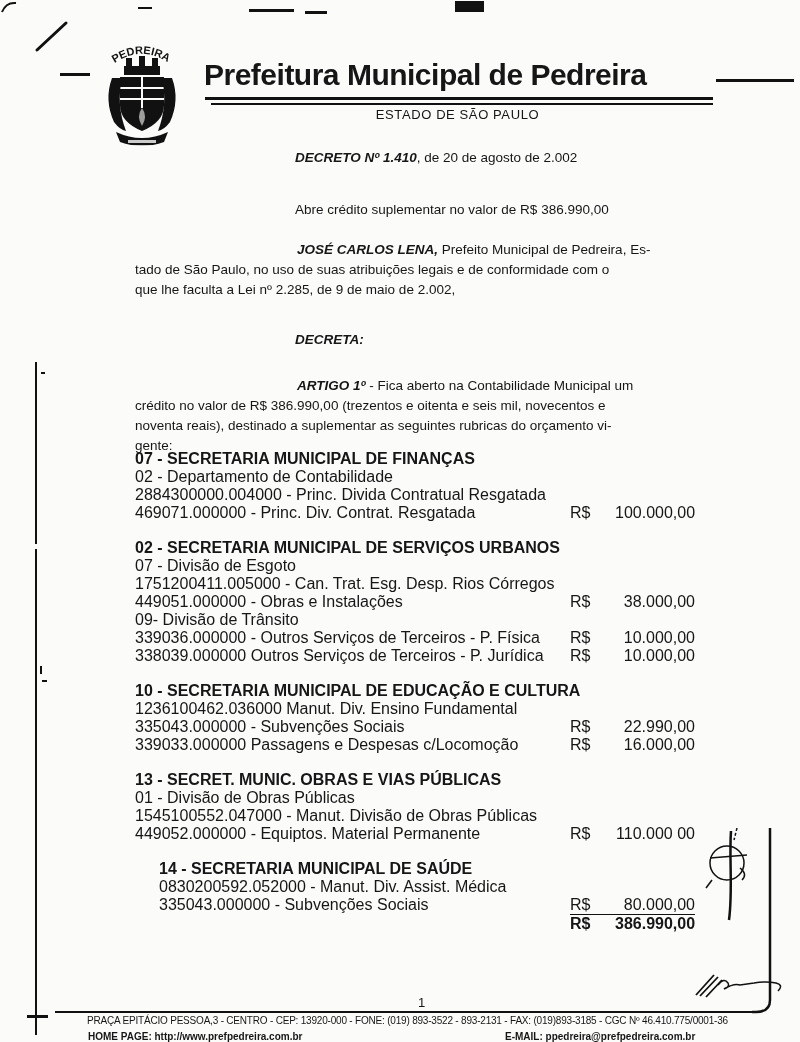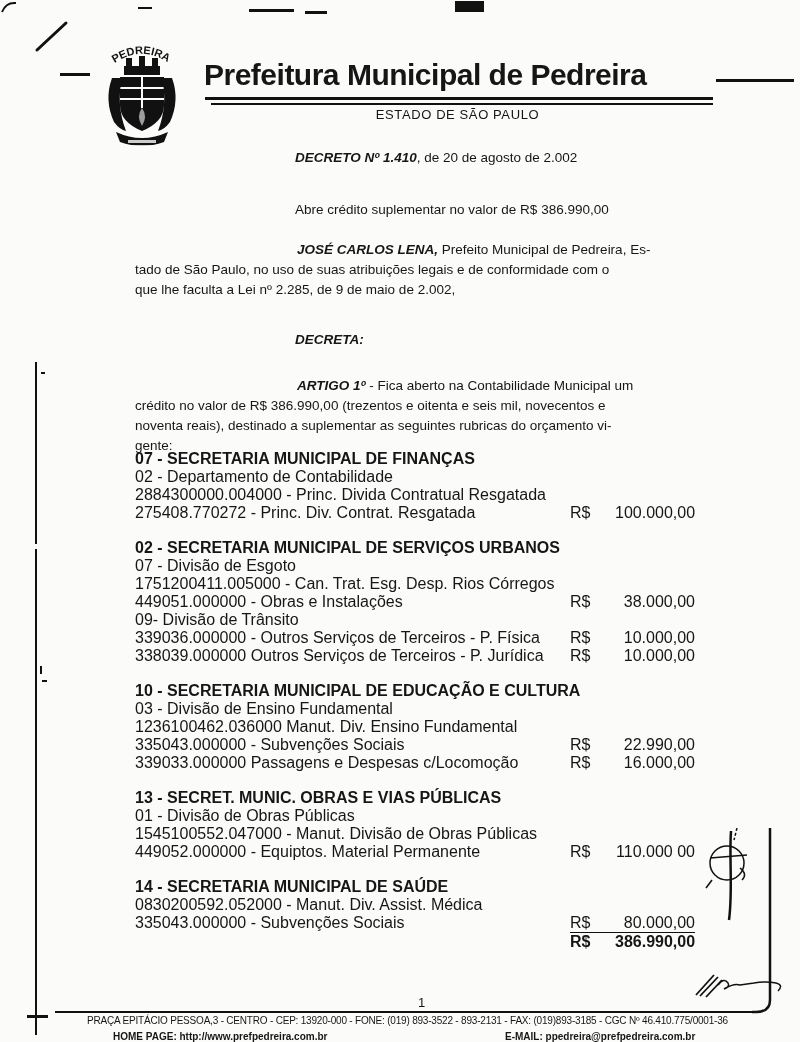--- a/index.html
+++ b/index.html
@@ -10,34 +10,34 @@
   .mark{position:absolute;background:#111;}
   
   .title{position:absolute;left:204px;top:58px;width:520px;font-size:30px;font-weight:bold;letter-spacing:-0.5px;line-height:34px;white-space:nowrap;}
   .subtitle{position:absolute;left:205px;top:107px;width:505px;text-align:center;font-size:13px;letter-spacing:0.6px;}
   
   .ptxt{font-size:13.5px;line-height:20px;}
   .pline{white-space:nowrap;}
   
   .content{position:absolute;left:135px;top:450px;width:560px;font-size:16px;line-height:18px;}
   .sec{margin-bottom:17px;}
-  .sec:last-of-type{margin-bottom:0;}
+  .sec:last-of-type{margin-bottom:0;margin-left:24px;}
   .sec-t{font-weight:bold;}
   .row{display:flex;}
   .desc{flex:1;white-space:nowrap;overflow:hidden;}
   .cur{width:45px;}
   .amt{width:80px;text-align:right;}
   .ul{border-bottom:1.5px solid #111;}
   .total .cur,.total .amt{font-weight:bold;}
   
   .pagenum{position:absolute;left:418px;top:995px;font-size:13px;}
   .f-rule{position:absolute;left:55px;top:1011px;width:702px;height:2px;background:#111;}
   .f-dash-l{position:absolute;left:27px;top:1015px;width:21px;height:3px;background:#111;}
   .f1{position:absolute;left:55px;top:1015px;width:705px;text-align:center;font-size:10px;font-weight:normal;letter-spacing:-0.2px;white-space:nowrap;}
-  .f2a{position:absolute;left:113px;top:1031px;font-size:10px;font-weight:bold;white-space:nowrap;}
+  .f2a{position:absolute;left:88px;top:1031px;font-size:10px;font-weight:bold;white-space:nowrap;}
   .f2b{position:absolute;left:505px;top:1031px;font-size:10px;font-weight:bold;white-space:nowrap;}
 </style>
 </head>
 <body>
 
 <div class="page">
 
   <div class="mark" style="left:138px;top:7px;width:14px;height:2px;"></div>
   <div class="mark" style="left:249px;top:9px;width:45px;height:3px;"></div>
   <div class="mark" style="left:305px;top:11px;width:22px;height:3px;"></div>
@@ -107,21 +107,21 @@
     <div>
         <div class="sec">
           <div class="sec-t">07 - SECRETARIA MUNICIPAL DE FINANÇAS</div>
           <div class="row">
             <span class="desc">02 - Departamento de Contabilidade</span>
           </div>
           <div class="row">
             <span class="desc">2884300000.004000 - Princ. Divida Contratual Resgatada</span>
           </div>
           <div class="row">
-            <span class="desc">275408.770272 - Princ. Div. Contrat. Resgatada</span>
+            <span class="desc">469071.000000 - Princ. Div. Contrat. Resgatada</span>
             <span class="cur">R$</span>
             <span class="amt">100.000,00</span>
           </div>
         </div>
         <div class="sec">
           <div class="sec-t">02 - SECRETARIA MUNICIPAL DE SERVIÇOS URBANOS</div>
           <div class="row">
             <span class="desc">07 - Divisão de Esgoto</span>
           </div>
           <div class="row">
@@ -141,23 +141,20 @@
             <span class="amt">10.000,00</span>
           </div>
           <div class="row">
             <span class="desc">338039.000000   Outros Serviços de Terceiros - P. Jurídica</span>
             <span class="cur">R$</span>
             <span class="amt">10.000,00</span>
           </div>
         </div>
         <div class="sec">
           <div class="sec-t">10 - SECRETARIA MUNICIPAL DE EDUCAÇÃO E CULTURA</div>
-          <div class="row">
-            <span class="desc">03 - Divisão de Ensino Fundamental</span>
-          </div>
           <div class="row">
             <span class="desc">1236100462.036000   Manut. Div. Ensino Fundamental</span>
           </div>
           <div class="row">
             <span class="desc">335043.000000 - Subvenções Sociais</span>
             <span class="cur">R$</span>
             <span class="amt">22.990,00</span>
           </div>
           <div class="row">
             <span class="desc">339033.000000   Passagens e Despesas c/Locomoção</span>

